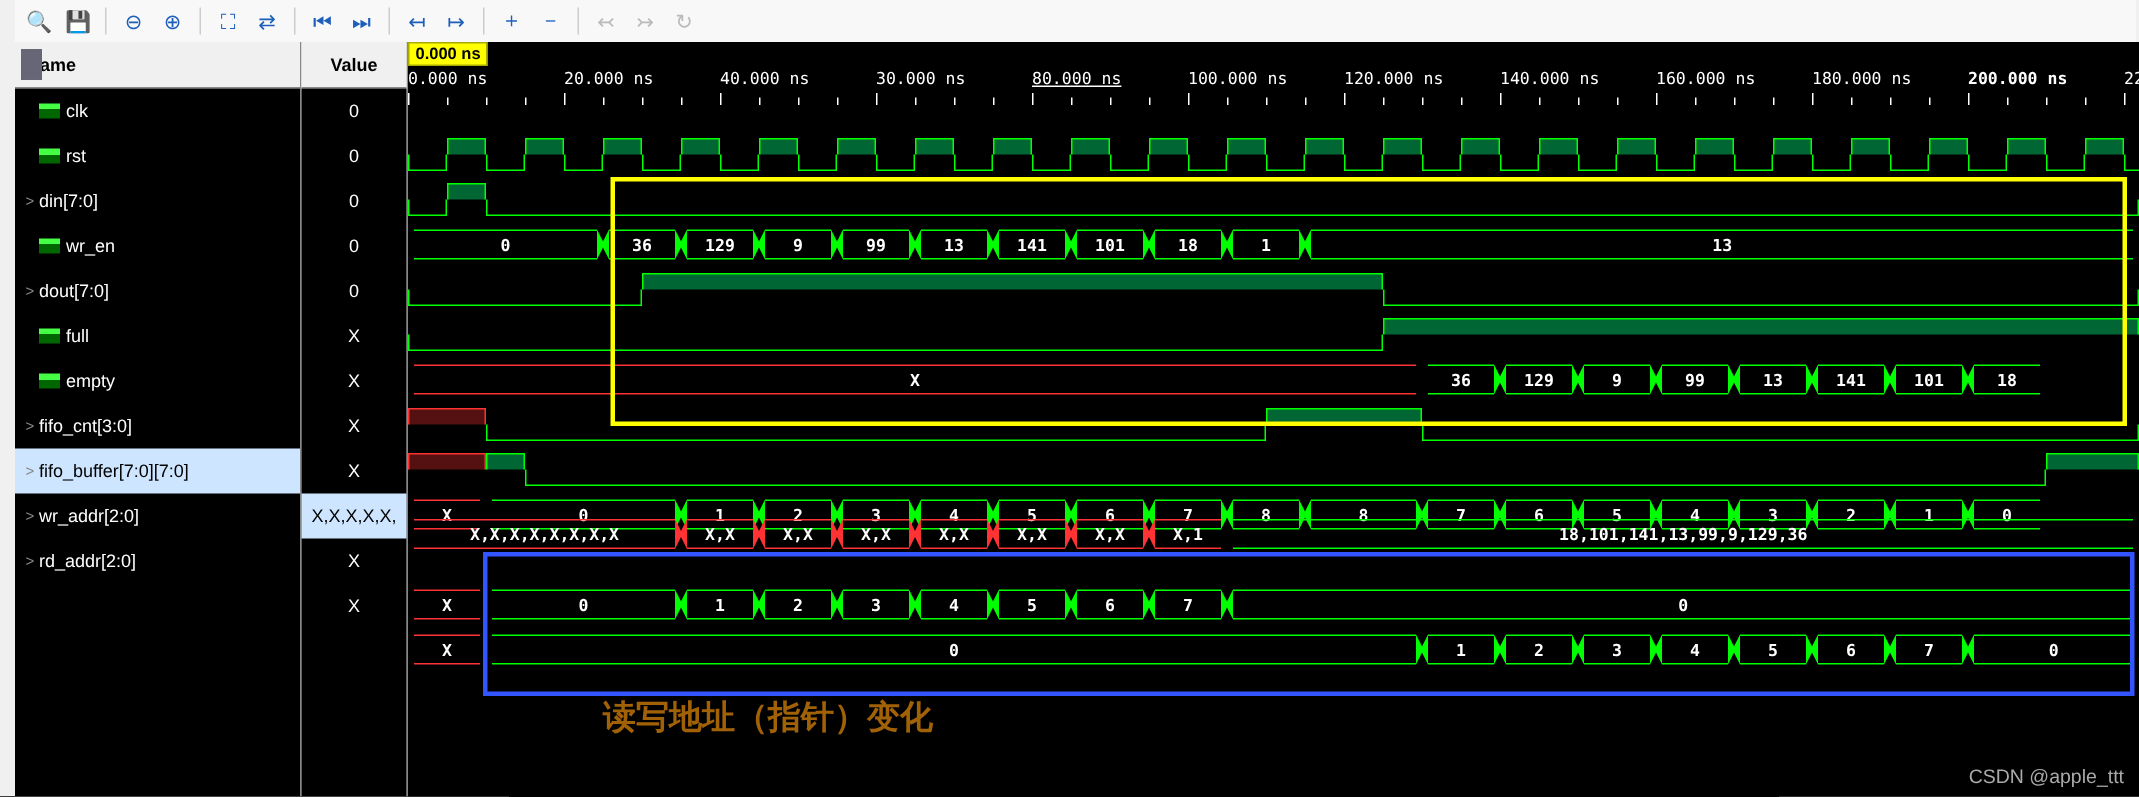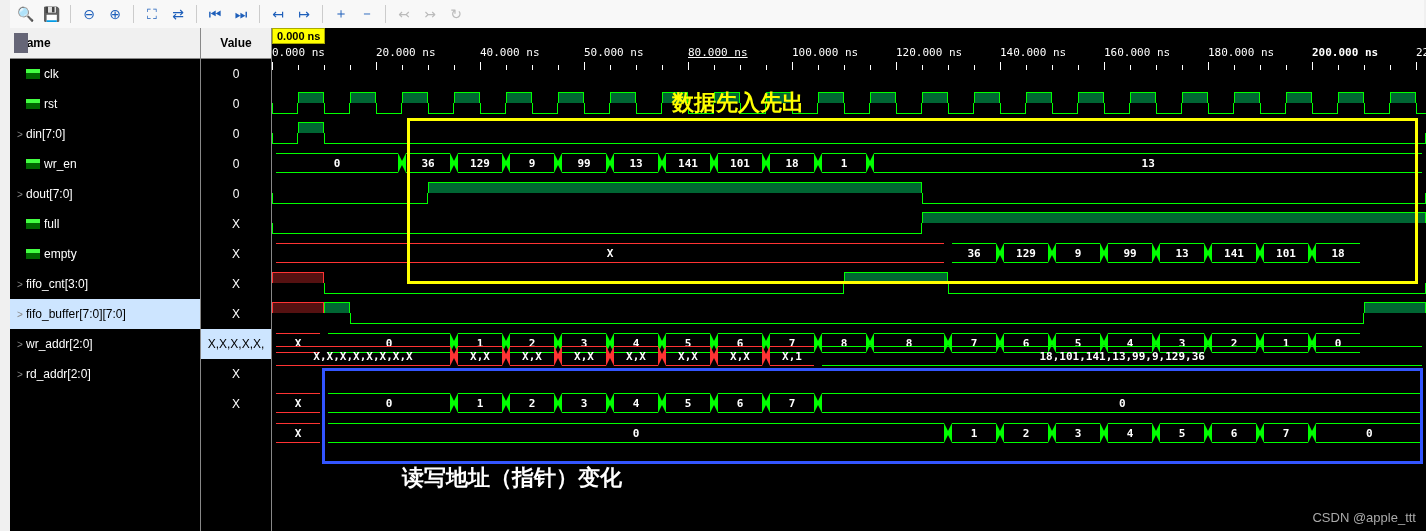--- a/index.html
+++ b/index.html
@@ -38,21 +38,21 @@
   .seg { position:absolute; top:0; height:20px; box-sizing:border-box; }
   .seg .hex { position:absolute; inset:0; border-top:1px solid #0f0; border-bottom:1px solid #0f0; }
   .seg.red .hex { border-color:#f33; }
   .seg .lbl { position:absolute; inset:0; display:flex; align-items:center; justify-content:center; color:#fff; font-size:11px; font-family:monospace; font-weight:bold; overflow:hidden; white-space:nowrap;}
   .seg::before, .seg::after { content:""; position:absolute; top:0; width:0; height:0; }
   .seg::before { left:-5px; border-top:10px solid transparent; border-bottom:10px solid transparent; border-right:5px solid #0f0;}
   .seg::after  { right:-5px; border-top:10px solid transparent; border-bottom:10px solid transparent; border-left:5px solid #0f0;}
   .seg.red::before{ border-right-color:#f33;} .seg.red::after{ border-left-color:#f33;}
   .seg.noL::before{display:none;} .seg.noR::after{display:none;}
   .annot { position:absolute; font-weight:bold; font-size:22px; font-family:"Microsoft YaHei",sans-serif; }
-  .annot.y { color:#ff0; } .annot.b { color:#ffffff; }
+  .annot.y { color:#ff0; } .annot.b { color:#a16207; }
   .box-y { position:absolute; border:3px solid #ff0; }
   .box-b { position:absolute; border:3px solid #35f; }
   .watermark { position:absolute; right:10px; bottom:6px; color:#aaa; font-size:13px; font-family:Arial;}
 </style>
 </head>
 <body>
 
 <div class="wrap">
   <div class="toolbar">
     <div class="tbtn">🔍</div>
@@ -155,21 +155,21 @@
           <div class="valrow">X</div>
           <div class="valrow">X</div>
         </div>
     </div>
     <div class="wave">
       <div class="cursor-flag">0.000 ns</div>
       <div class="ruler" id="ruler">
           <div class="tick" style="left: 0px;"><span>0.000 ns</span><div class="mark"></div><div class="mark" style="left: 26px; height: 5px; top: 19px;"></div><div class="mark" style="left: 52px; height: 5px; top: 19px;"></div><div class="mark" style="left: 78px; height: 5px; top: 19px;"></div></div>
           <div class="tick" style="left: 104px;"><span>20.000 ns</span><div class="mark"></div><div class="mark" style="left: 26px; height: 5px; top: 19px;"></div><div class="mark" style="left: 52px; height: 5px; top: 19px;"></div><div class="mark" style="left: 78px; height: 5px; top: 19px;"></div></div>
           <div class="tick" style="left: 208px;"><span>40.000 ns</span><div class="mark"></div><div class="mark" style="left: 26px; height: 5px; top: 19px;"></div><div class="mark" style="left: 52px; height: 5px; top: 19px;"></div><div class="mark" style="left: 78px; height: 5px; top: 19px;"></div></div>
-          <div class="tick" style="left: 312px;"><span>50.000 ns</span><div class="mark"></div><div class="mark" style="left: 26px; height: 5px; top: 19px;"></div><div class="mark" style="left: 52px; height: 5px; top: 19px;"></div><div class="mark" style="left: 78px; height: 5px; top: 19px;"></div></div>
+          <div class="tick" style="left: 312px;"><span>30.000 ns</span><div class="mark"></div><div class="mark" style="left: 26px; height: 5px; top: 19px;"></div><div class="mark" style="left: 52px; height: 5px; top: 19px;"></div><div class="mark" style="left: 78px; height: 5px; top: 19px;"></div></div>
           <div class="tick" style="left: 416px; text-decoration: underline;"><span>80.000 ns</span><div class="mark"></div><div class="mark" style="left: 26px; height: 5px; top: 19px;"></div><div class="mark" style="left: 52px; height: 5px; top: 19px;"></div><div class="mark" style="left: 78px; height: 5px; top: 19px;"></div></div>
           <div class="tick" style="left: 520px;"><span>100.000 ns</span><div class="mark"></div><div class="mark" style="left: 26px; height: 5px; top: 19px;"></div><div class="mark" style="left: 52px; height: 5px; top: 19px;"></div><div class="mark" style="left: 78px; height: 5px; top: 19px;"></div></div>
           <div class="tick" style="left: 624px;"><span>120.000 ns</span><div class="mark"></div><div class="mark" style="left: 26px; height: 5px; top: 19px;"></div><div class="mark" style="left: 52px; height: 5px; top: 19px;"></div><div class="mark" style="left: 78px; height: 5px; top: 19px;"></div></div>
           <div class="tick" style="left: 728px;"><span>140.000 ns</span><div class="mark"></div><div class="mark" style="left: 26px; height: 5px; top: 19px;"></div><div class="mark" style="left: 52px; height: 5px; top: 19px;"></div><div class="mark" style="left: 78px; height: 5px; top: 19px;"></div></div>
           <div class="tick" style="left: 832px;"><span>160.000 ns</span><div class="mark"></div><div class="mark" style="left: 26px; height: 5px; top: 19px;"></div><div class="mark" style="left: 52px; height: 5px; top: 19px;"></div><div class="mark" style="left: 78px; height: 5px; top: 19px;"></div></div>
           <div class="tick" style="left: 936px;"><span>180.000 ns</span><div class="mark"></div><div class="mark" style="left: 26px; height: 5px; top: 19px;"></div><div class="mark" style="left: 52px; height: 5px; top: 19px;"></div><div class="mark" style="left: 78px; height: 5px; top: 19px;"></div></div>
           <div class="tick" style="left: 1040px; font-weight: bold;"><span>200.000 ns</span><div class="mark"></div><div class="mark" style="left: 26px; height: 5px; top: 19px;"></div><div class="mark" style="left: 52px; height: 5px; top: 19px;"></div><div class="mark" style="left: 78px; height: 5px; top: 19px;"></div></div>
           <div class="tick" style="left: 1144px;"><span>220.0</span><div class="mark"></div></div>
         </div>
       <div class="lanes" id="lanes">
@@ -548,18 +548,17 @@
               </div>
               <div class="seg noR" style="left: 1044px; width: 106.4px;">
                 <div class="hex"></div>
                 <div class="lbl">0</div>
               </div>
             </div>
           </div>
         </div>
       <div class="box-y" style="left:135px; top:90px; width:1005px; height:160px;"></div>
       <div class="box-b" style="left:50px; top:340px; width:1095px; height:90px;"></div>
-      <div class="annot y" style="left:400px; top:60px;">数据先入先出</div>
       <div class="annot b" style="left:130px; top:435px;">读写地址（指针）变化</div>
       <div class="watermark">CSDN @apple_ttt</div>
     </div>
   </div>
 </div>
 
 </body></html>

